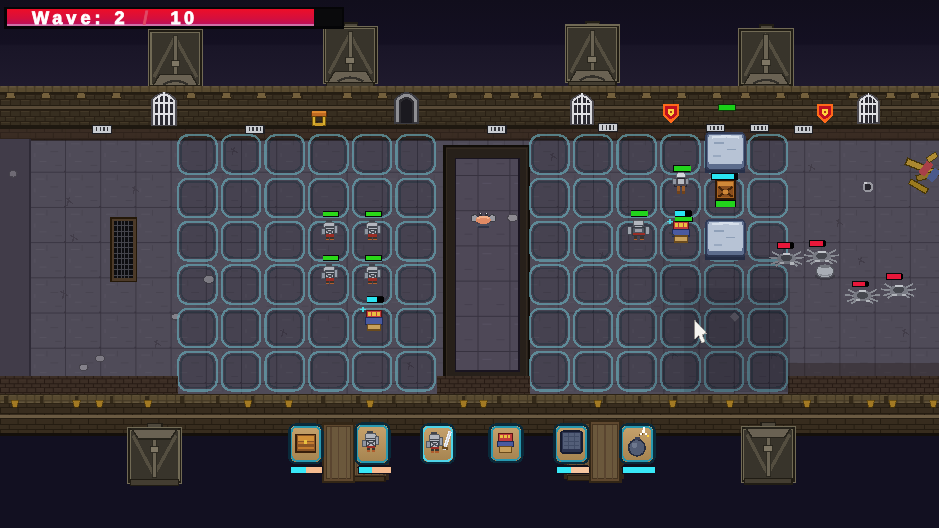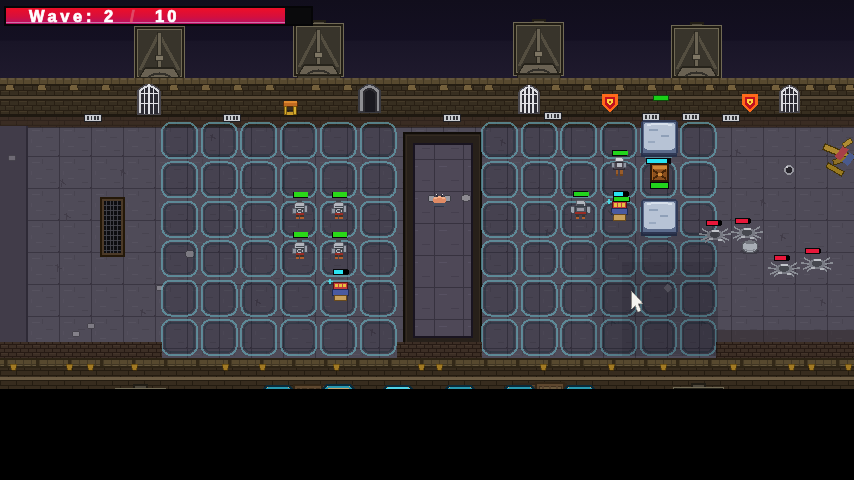--- a/index.html
+++ b/index.html
@@ -1,16 +1,16 @@
 <!DOCTYPE html>
 <html><head>
 <meta charset="utf-8">
 <style>
   html,body{margin:0;padding:0;background:#000;}
-  #stage{position:relative;width:854px;height:389px;overflow:hidden;background:#f97316;
+  #stage{position:relative;width:854px;height:480px;overflow:hidden;background:#f97316;
          font-family:"Liberation Mono", monospace;}
   svg{display:block;}
 </style>
 </head>
 <body>
 <div id="stage">
 <svg width="854" height="480" viewBox="0 0 854 480" shape-rendering="crispEdges">
 <defs>
   <linearGradient id="sky" x1="0" y1="0" x2="0" y2="1">
     <stop offset="0" stop-color="#110e1c"></stop>

